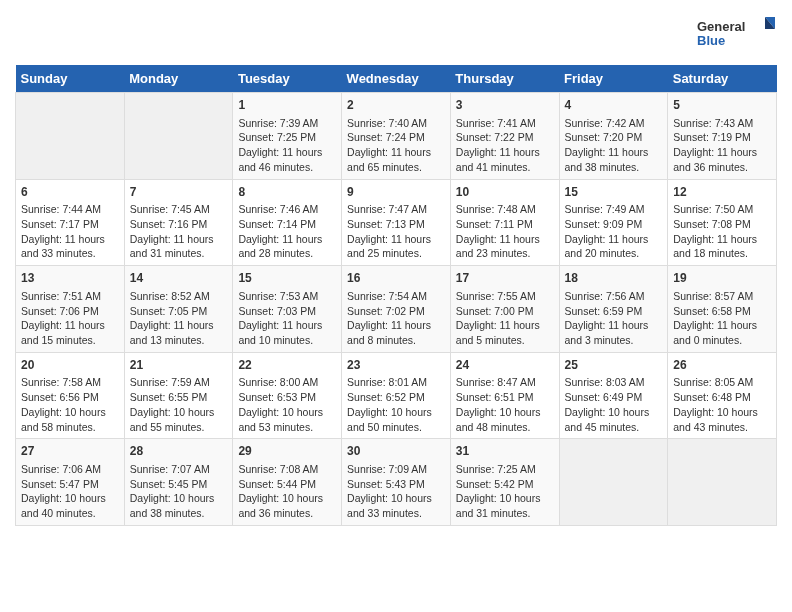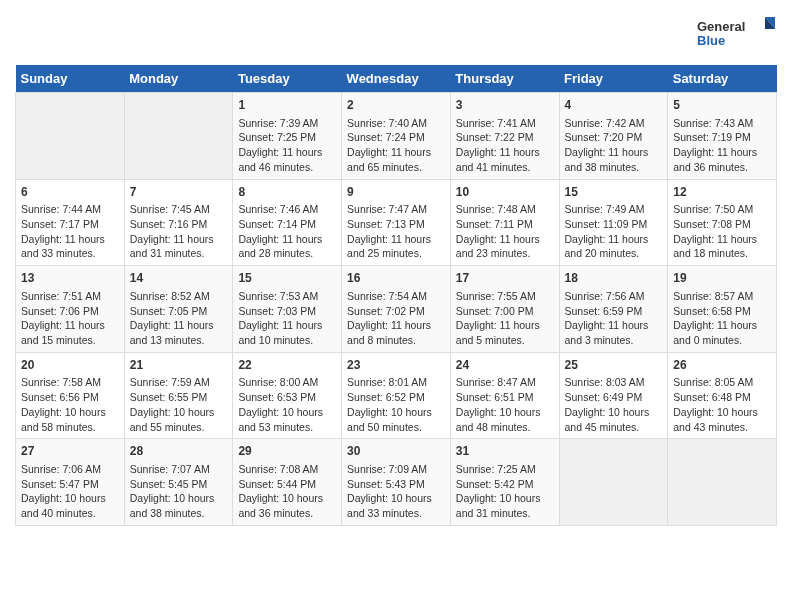--- a/index.html
+++ b/index.html
@@ -163,21 +163,21 @@
         </td>
         <td>
           <span class="day-number">10</span>
           <div>Sunrise: 7:48 AM</div>
           <div>Sunset: 7:11 PM</div>
           <div>Daylight: 11 hours and 23 minutes.</div>
         </td>
         <td>
           <span class="day-number">15</span>
           <div>Sunrise: 7:49 AM</div>
-          <div>Sunset: 11:09 PM</div>
+          <div>Sunset: 9:09 PM</div>
           <div>Daylight: 11 hours and 20 minutes.</div>
         </td>
         <td>
           <span class="day-number">12</span>
           <div>Sunrise: 7:50 AM</div>
           <div>Sunset: 7:08 PM</div>
           <div>Daylight: 11 hours and 18 minutes.</div>
         </td>
       </tr>
       <tr>

